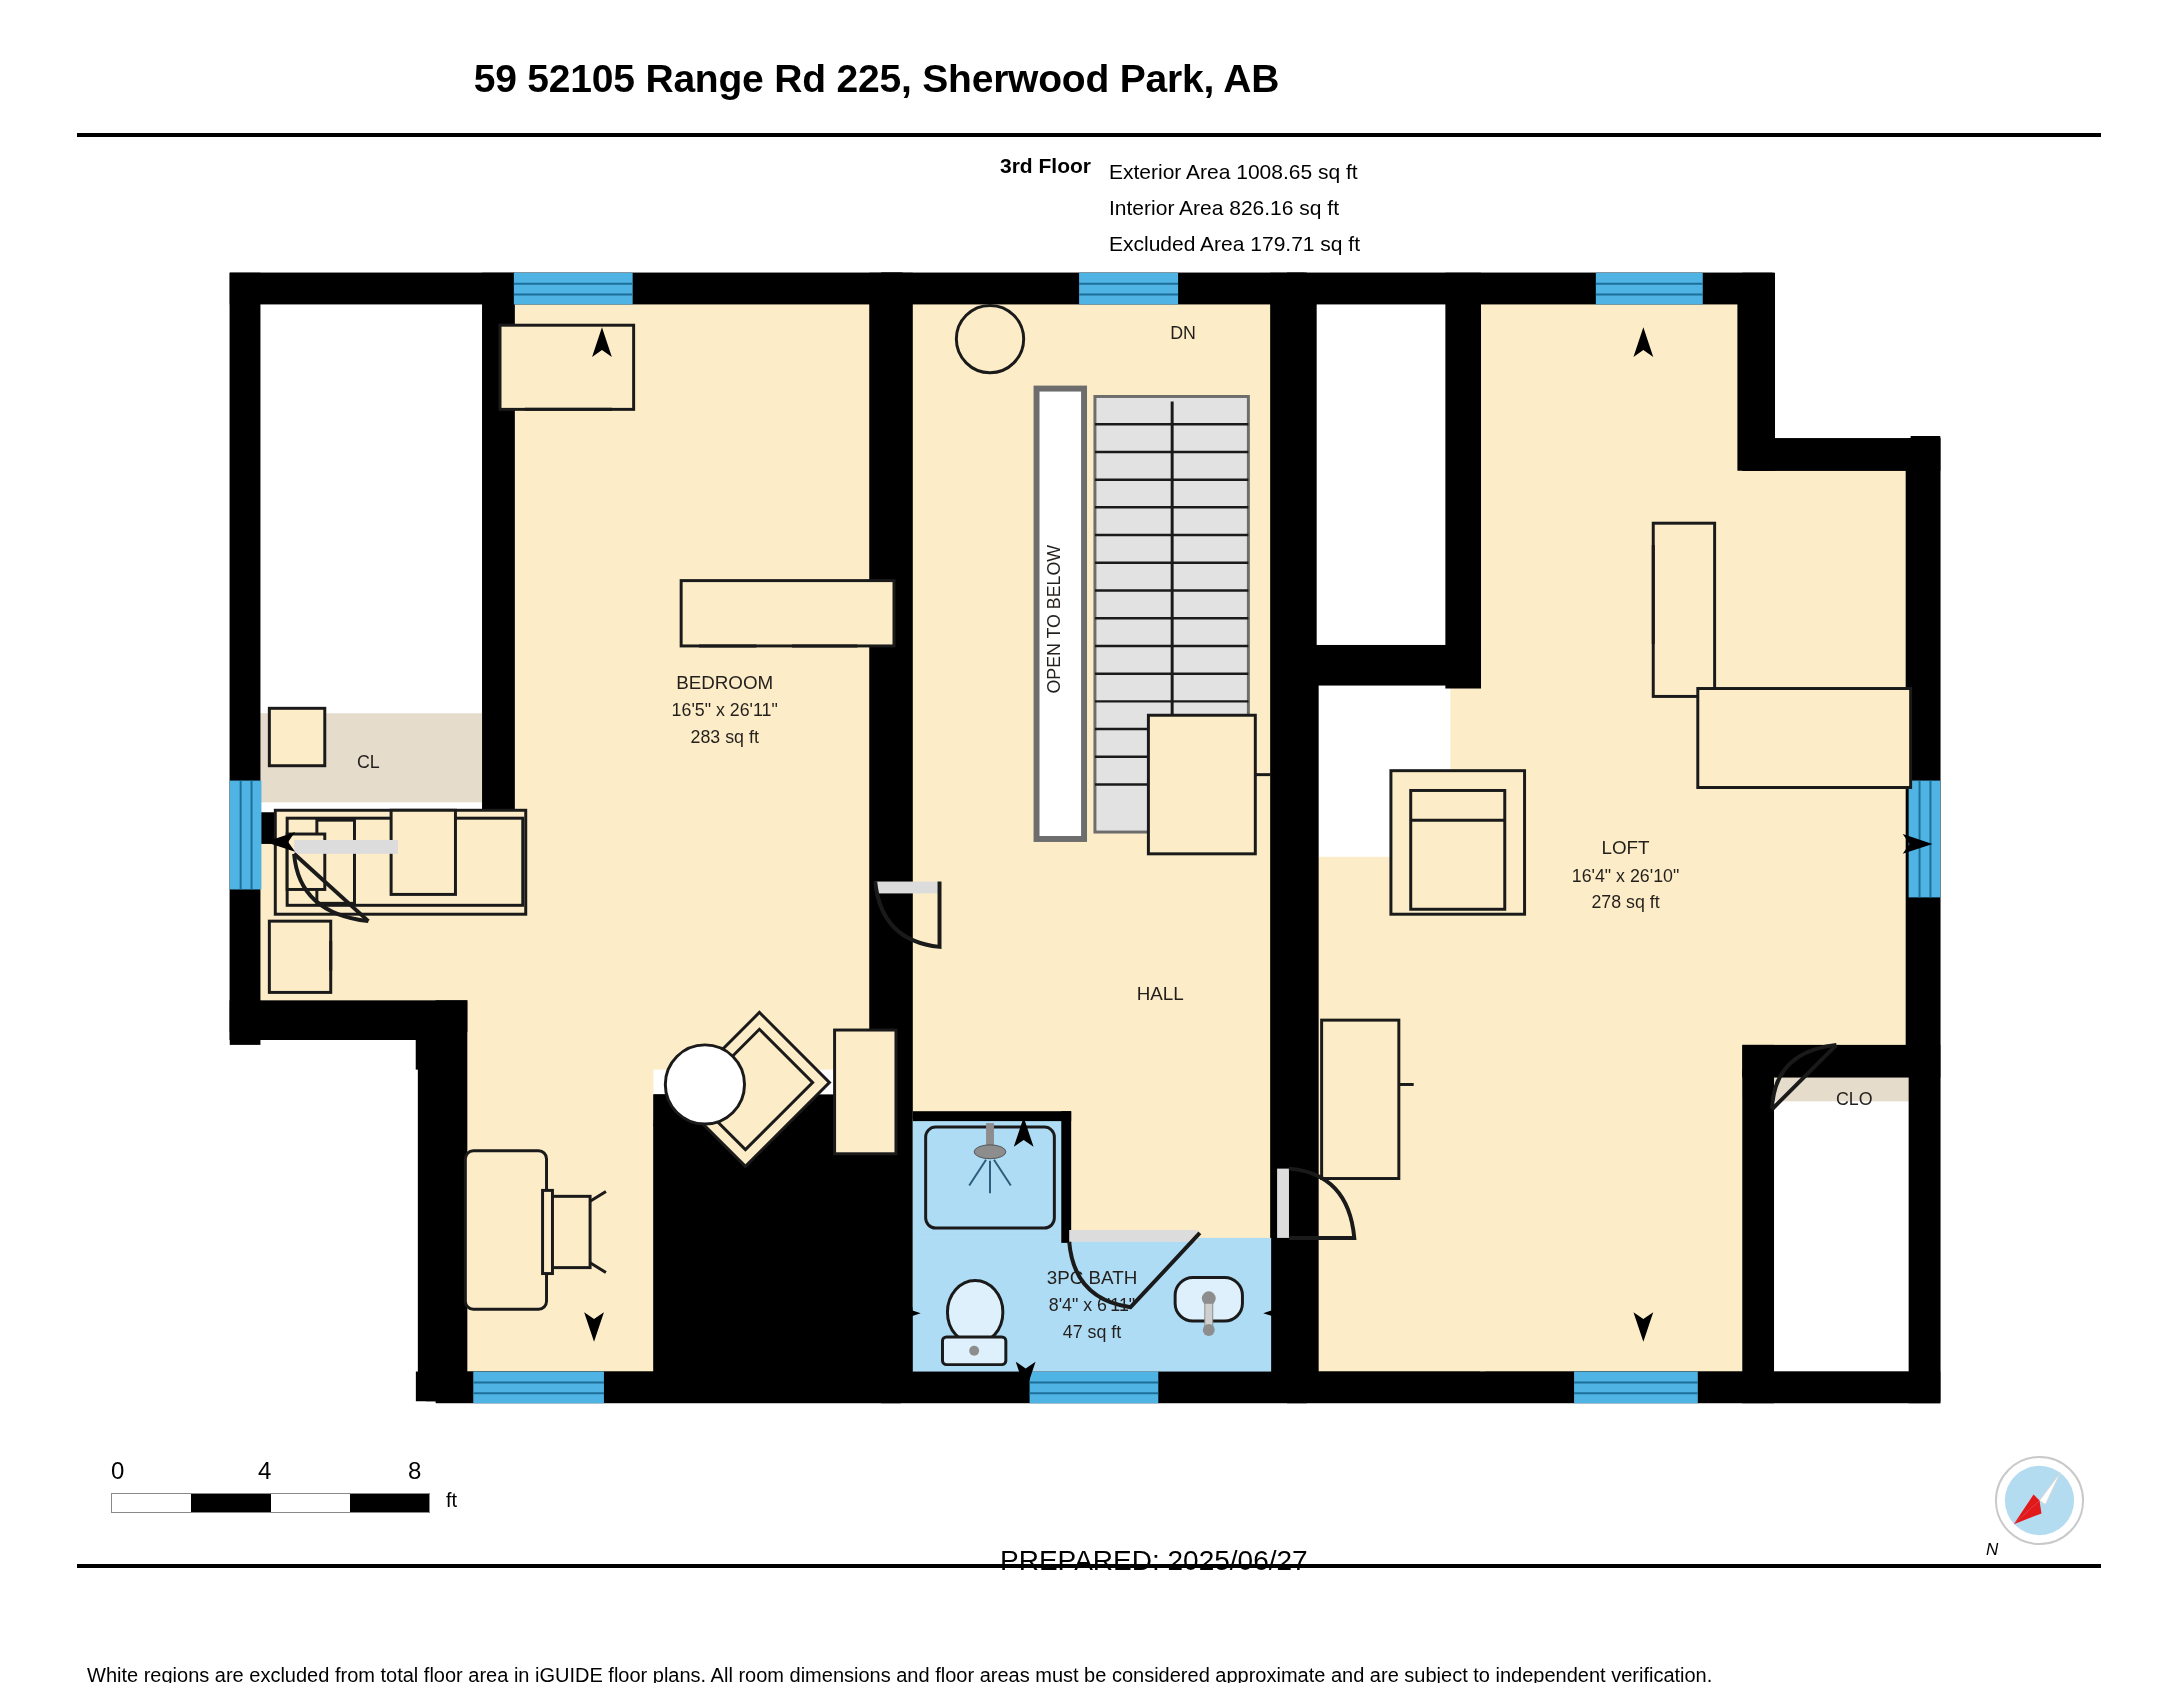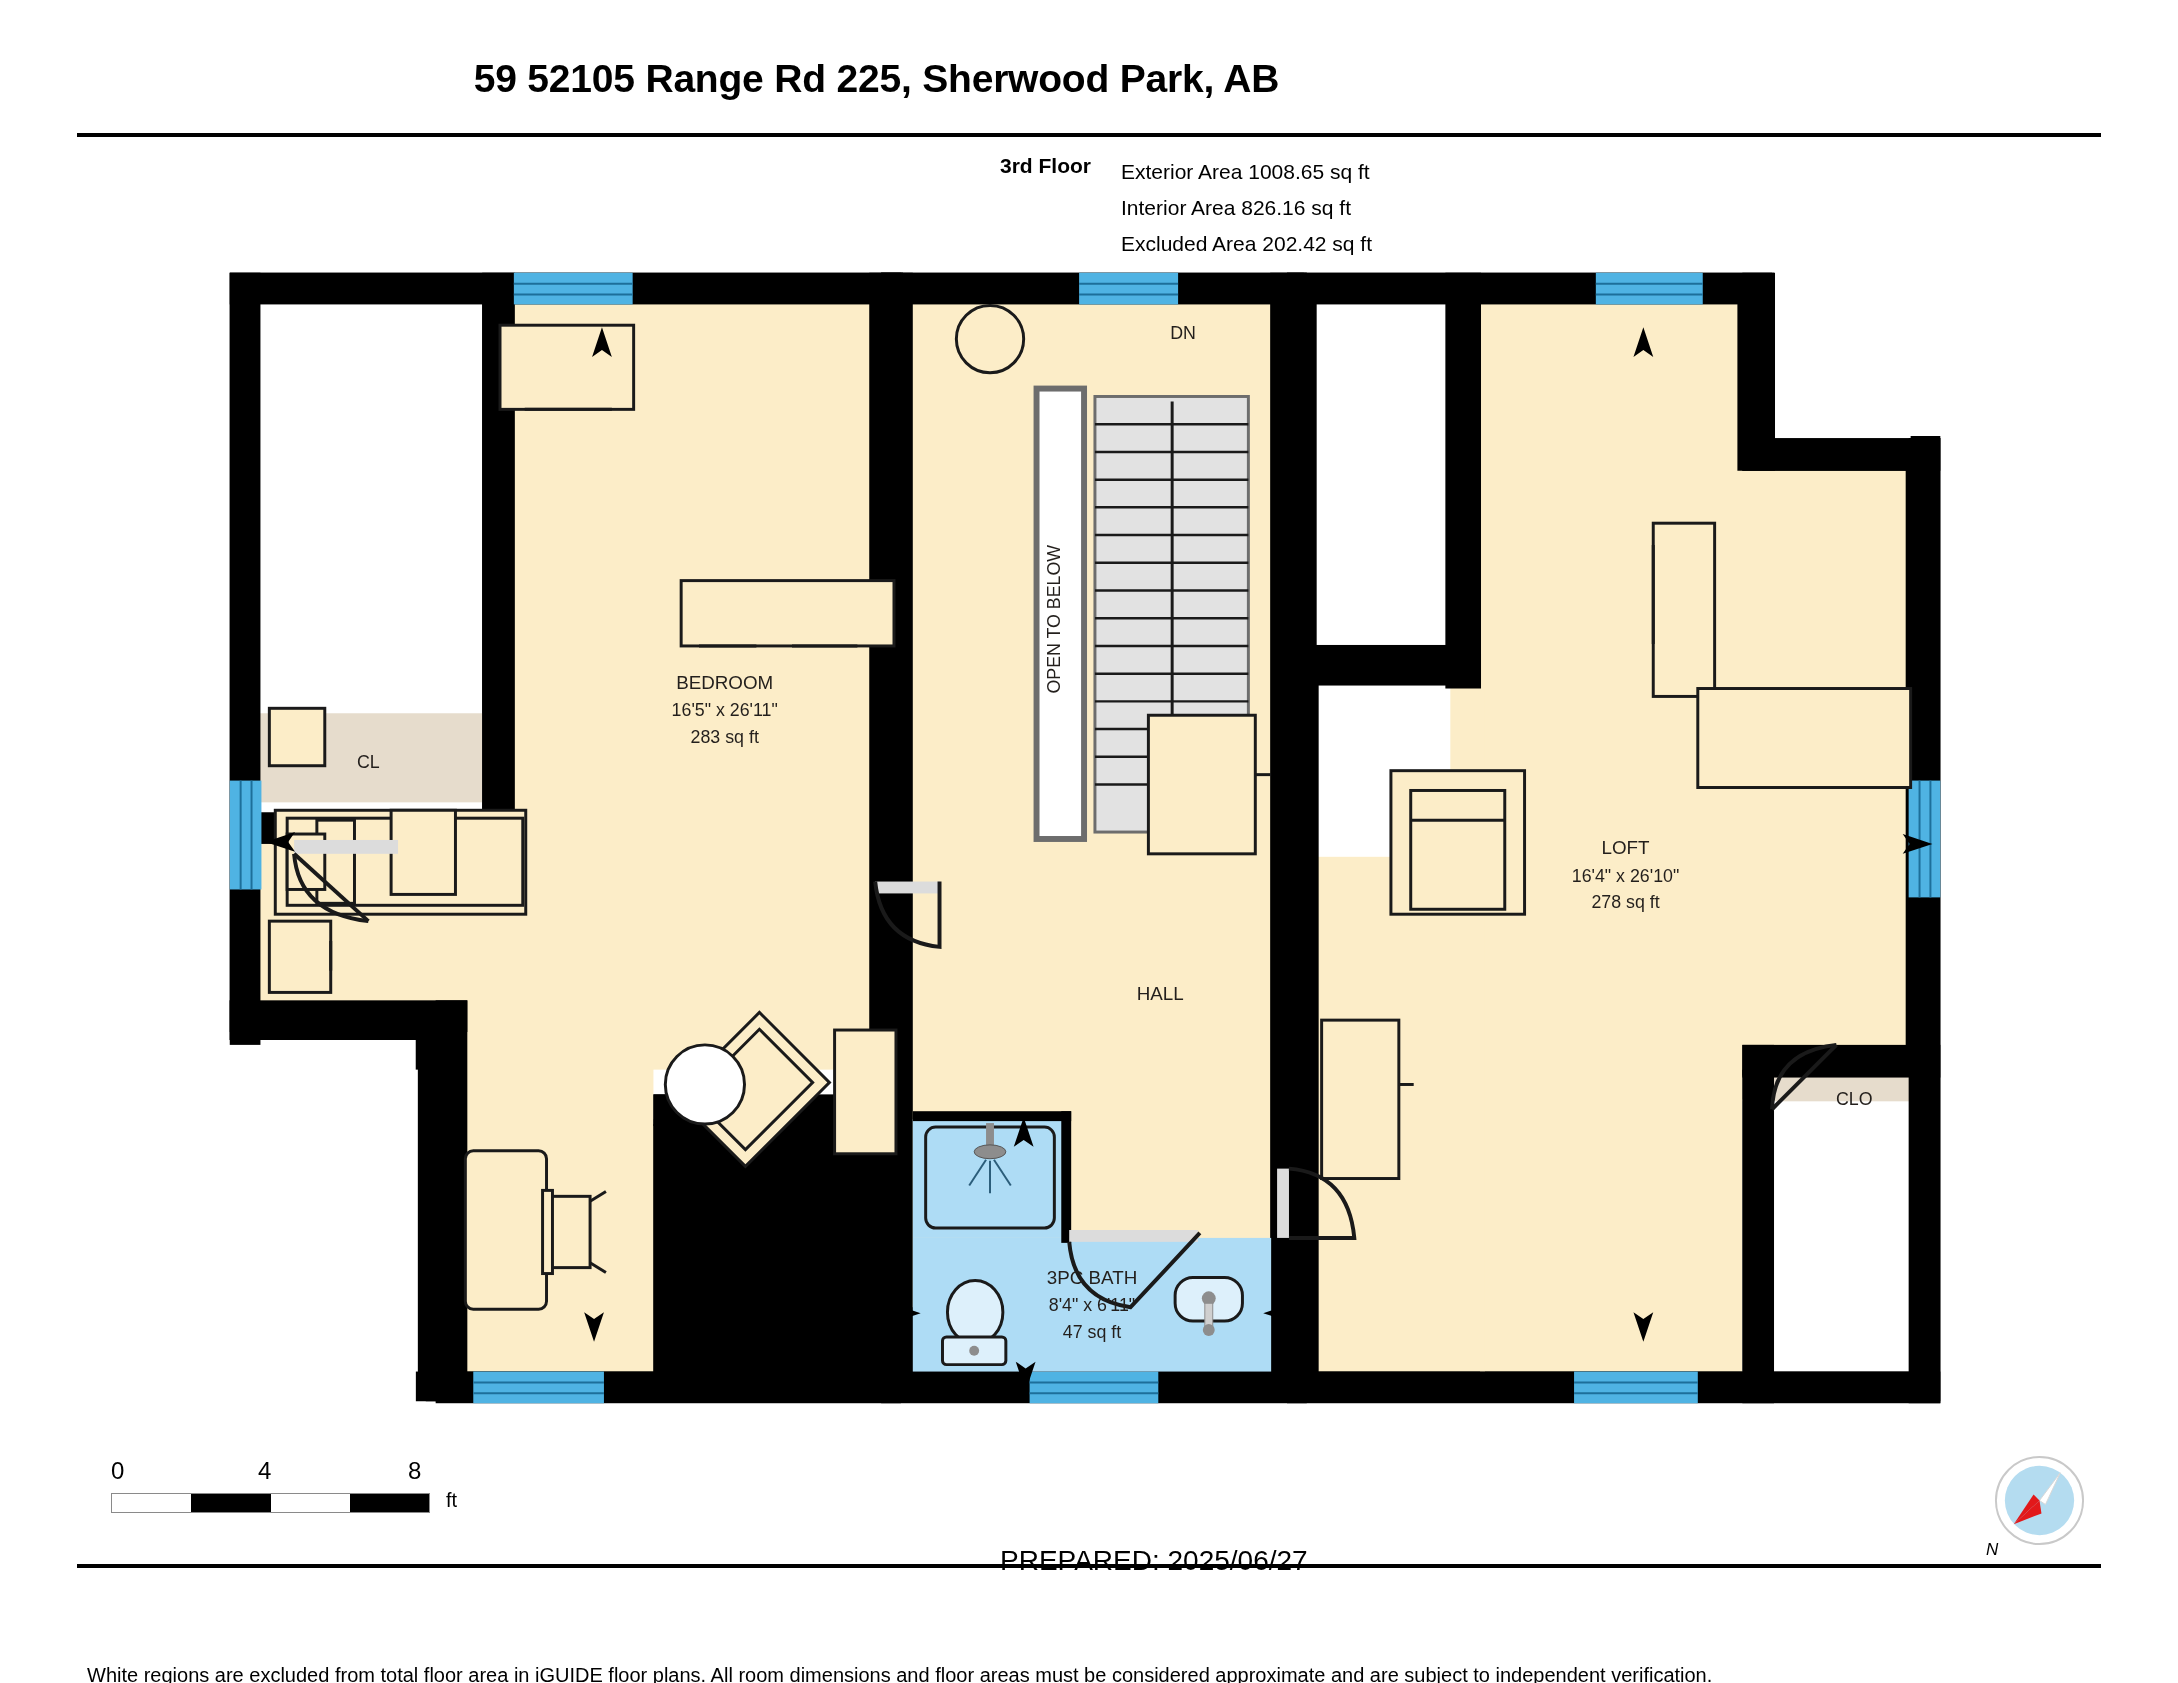--- a/index.html
+++ b/index.html
@@ -18,21 +18,21 @@
     position:absolute;left:0;top:57px;width:1753px;
     text-align:center;
     font-size:39px;font-weight:bold;letter-spacing:-0.2px;
   }
   .rule-top{
     position:absolute;left:77px;top:133px;width:2024px;height:4px;
     background:#000;
   }
   .areablock{
     position:absolute;left:1000px;top:154px;
-    display:flex;gap:30px;align-items:flex-start;
+    display:flex;gap:18px;align-items:flex-start;
   }
   .areablock .floorname{font-size:21px;font-weight:bold;white-space:nowrap;}
   .areablock .arealines{display:flex;flex-direction:column;gap:12px;margin-top:6px;}
   .areablock .arealines div{font-size:21px;white-space:nowrap;}
 
   
   .plan{position:absolute;left:0px;top:248px;width:2178px;height:1178px;}
   .plan svg{display:block;}
 
   
@@ -74,21 +74,21 @@
 <div class="page">
 
   <div class="title">59 52105 Range Rd 225, Sherwood Park, AB</div>
   <div class="rule-top"></div>
 
   <div class="areablock">
     <div class="floorname">3rd Floor</div>
     <div class="arealines">
       <div>Exterior Area 1008.65 sq ft</div>
       <div>Interior Area 826.16 sq ft</div>
-      <div>Excluded Area 202.42 sq ft</div>
+      <div>Excluded Area 179.71 sq ft</div>
     </div>
   </div>
 
   <div class="plan">
   <svg width="2178" height="1178" viewBox="0 0 2200 1190" xmlns="http://www.w3.org/2000/svg">
 
     <g>
 
       <path fill="#000" d="
         M 232 25

